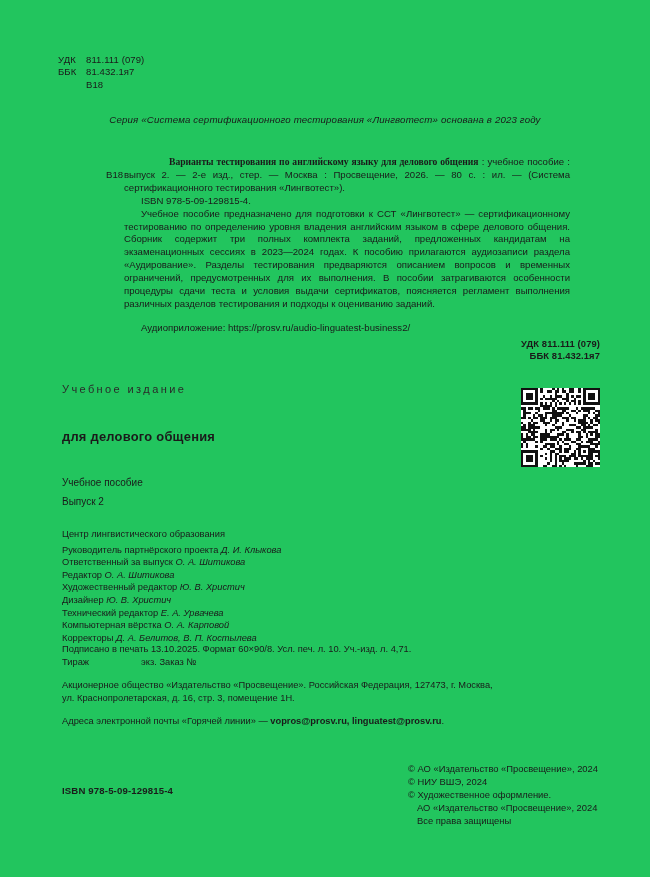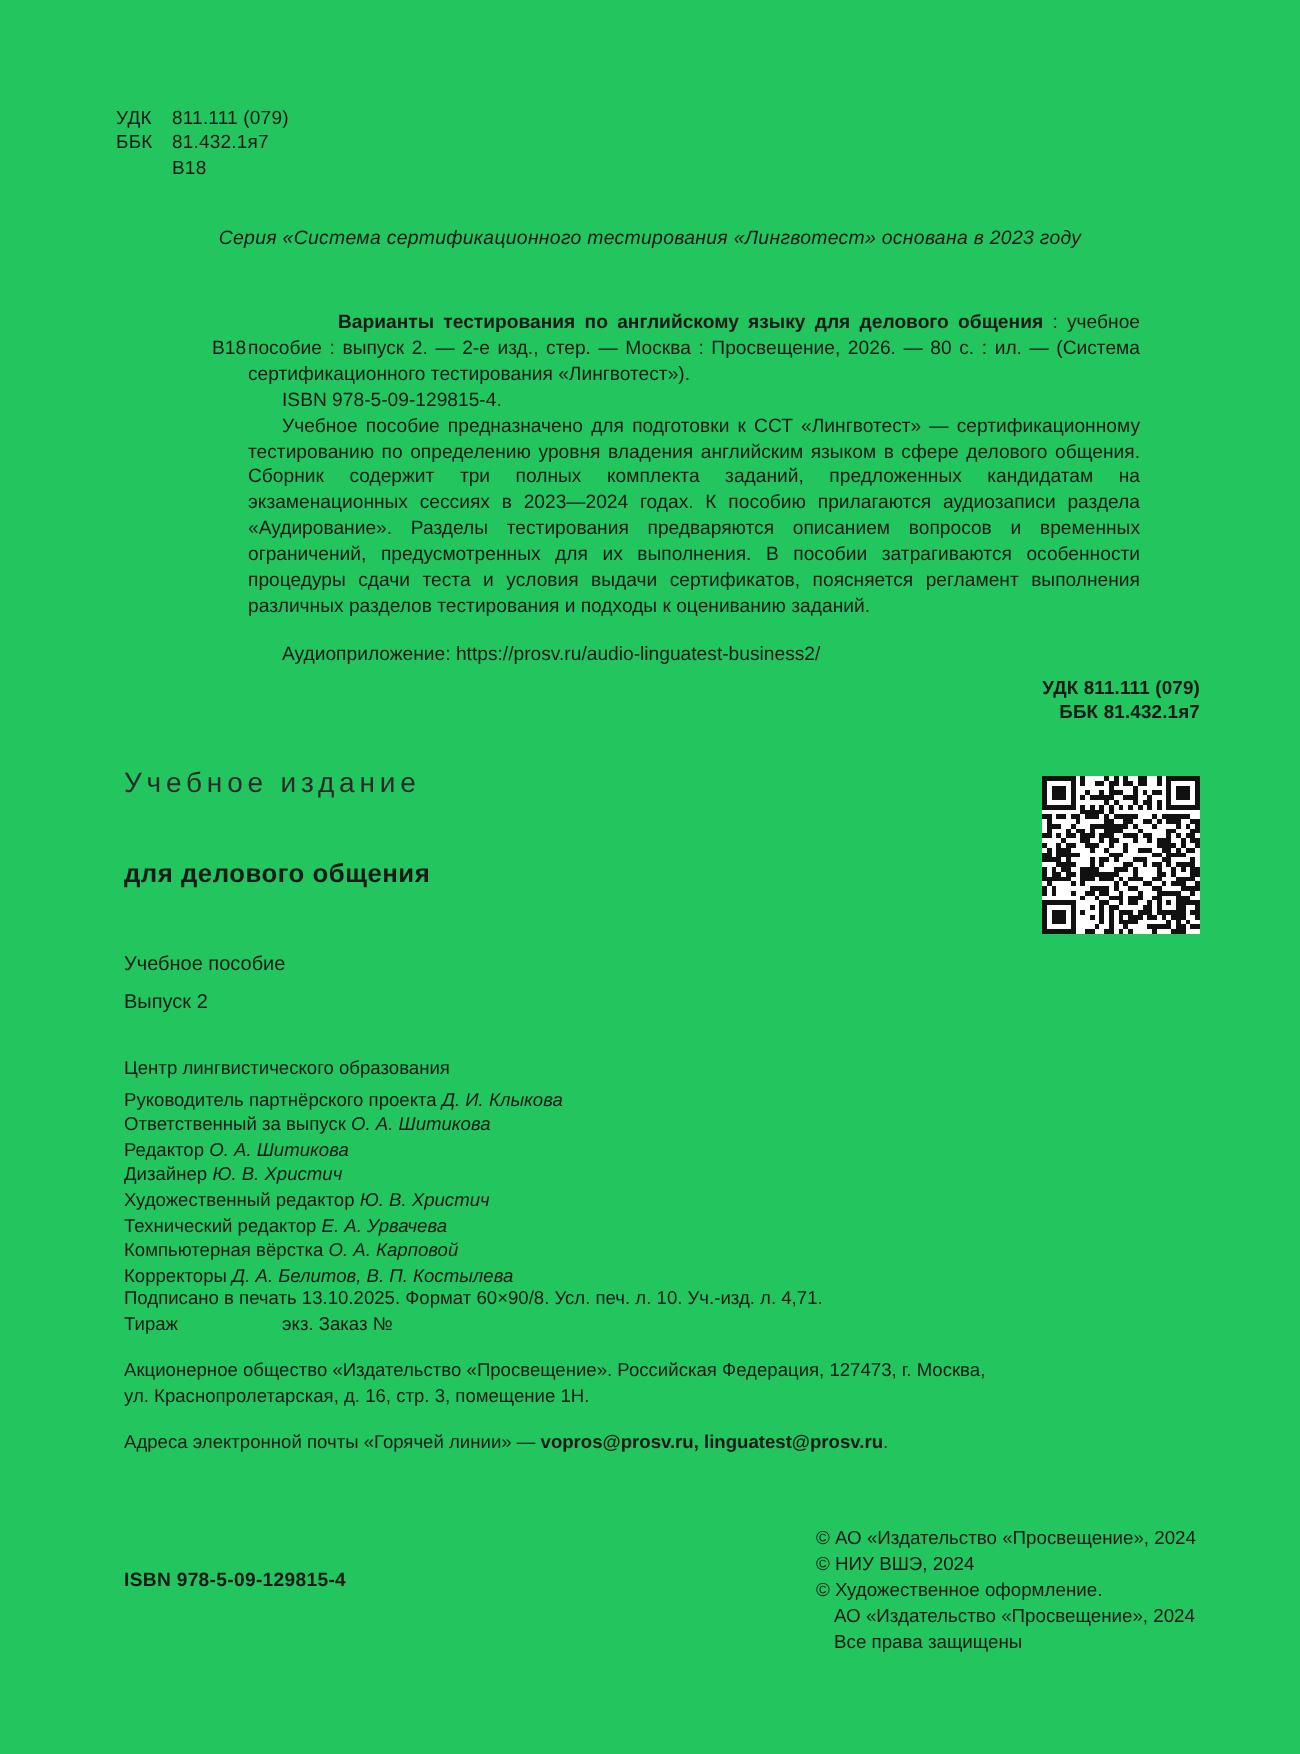--- a/index.html
+++ b/index.html
@@ -73,21 +73,21 @@
     margin: 0;
     text-align: justify;
     text-justify: inter-word;
   }
   .biblio p.first {
     text-indent: 45px;
   }
   .biblio p.indent {
     text-indent: 17px;
   }
-  .biblio b { font-weight: bold; }
+  .biblio b { font-weight: bold; font-family: Liberation Serif, serif; }
   .biblio .isbn-line {
     text-indent: 17px;
     text-align: left;
   }
   .biblio .audio-line {
     text-indent: 17px;
     text-align: left;
     margin-top: 11px;
   }
 
@@ -101,21 +101,21 @@
     line-height: 12.2px;
     font-weight: bold;
     letter-spacing: 0.1px;
   }
 
   
   .edu-label {
     position: absolute;
     left: 62px;
     top: 383px;
-    font-size: 14px;
+    font-size: 11px;
     letter-spacing: 2.4px;
     color: #2a2a2a;
   }
   .series-second {
     position: absolute;
     left: 62px;
     top: 402px;
     font-style: italic;
     font-size: 9.8px;
     letter-spacing: 0.1px;
@@ -249,22 +249,22 @@
         <path d="M0 0h1v1h-1zM1 0h1v1h-1zM2 0h1v1h-1zM3 0h1v1h-1zM4 0h1v1h-1zM5 0h1v1h-1zM6 0h1v1h-1zM8 0h1v1h-1zM13 0h1v1h-1zM15 0h1v1h-1zM17 0h1v1h-1zM20 0h1v1h-1zM21 0h1v1h-1zM24 0h1v1h-1zM26 0h1v1h-1zM27 0h1v1h-1zM28 0h1v1h-1zM29 0h1v1h-1zM30 0h1v1h-1zM31 0h1v1h-1zM32 0h1v1h-1zM0 1h1v1h-1zM6 1h1v1h-1zM8 1h1v1h-1zM11 1h1v1h-1zM12 1h1v1h-1zM14 1h1v1h-1zM15 1h1v1h-1zM17 1h1v1h-1zM18 1h1v1h-1zM20 1h1v1h-1zM21 1h1v1h-1zM24 1h1v1h-1zM26 1h1v1h-1zM32 1h1v1h-1zM0 2h1v1h-1zM2 2h1v1h-1zM3 2h1v1h-1zM4 2h1v1h-1zM6 2h1v1h-1zM14 2h1v1h-1zM19 2h1v1h-1zM26 2h1v1h-1zM28 2h1v1h-1zM29 2h1v1h-1zM30 2h1v1h-1zM32 2h1v1h-1zM0 3h1v1h-1zM2 3h1v1h-1zM3 3h1v1h-1zM4 3h1v1h-1zM6 3h1v1h-1zM9 3h1v1h-1zM12 3h1v1h-1zM14 3h1v1h-1zM15 3h1v1h-1zM16 3h1v1h-1zM19 3h1v1h-1zM21 3h1v1h-1zM23 3h1v1h-1zM24 3h1v1h-1zM26 3h1v1h-1zM28 3h1v1h-1zM29 3h1v1h-1zM30 3h1v1h-1zM32 3h1v1h-1zM0 4h1v1h-1zM2 4h1v1h-1zM3 4h1v1h-1zM4 4h1v1h-1zM6 4h1v1h-1zM8 4h1v1h-1zM10 4h1v1h-1zM11 4h1v1h-1zM12 4h1v1h-1zM13 4h1v1h-1zM14 4h1v1h-1zM17 4h1v1h-1zM18 4h1v1h-1zM19 4h1v1h-1zM22 4h1v1h-1zM26 4h1v1h-1zM28 4h1v1h-1zM29 4h1v1h-1zM30 4h1v1h-1zM32 4h1v1h-1zM0 5h1v1h-1zM6 5h1v1h-1zM13 5h1v1h-1zM15 5h1v1h-1zM19 5h1v1h-1zM21 5h1v1h-1zM22 5h1v1h-1zM24 5h1v1h-1zM26 5h1v1h-1zM32 5h1v1h-1zM0 6h1v1h-1zM1 6h1v1h-1zM2 6h1v1h-1zM3 6h1v1h-1zM4 6h1v1h-1zM5 6h1v1h-1zM6 6h1v1h-1zM8 6h1v1h-1zM10 6h1v1h-1zM12 6h1v1h-1zM14 6h1v1h-1zM16 6h1v1h-1zM18 6h1v1h-1zM20 6h1v1h-1zM22 6h1v1h-1zM24 6h1v1h-1zM26 6h1v1h-1zM27 6h1v1h-1zM28 6h1v1h-1zM29 6h1v1h-1zM30 6h1v1h-1zM31 6h1v1h-1zM32 6h1v1h-1zM8 7h1v1h-1zM9 7h1v1h-1zM10 7h1v1h-1zM11 7h1v1h-1zM12 7h1v1h-1zM14 7h1v1h-1zM0 8h1v1h-1zM1 8h1v1h-1zM3 8h1v1h-1zM4 8h1v1h-1zM6 8h1v1h-1zM7 8h1v1h-1zM9 8h1v1h-1zM10 8h1v1h-1zM11 8h1v1h-1zM13 8h1v1h-1zM15 8h1v1h-1zM16 8h1v1h-1zM17 8h1v1h-1zM18 8h1v1h-1zM19 8h1v1h-1zM23 8h1v1h-1zM25 8h1v1h-1zM26 8h1v1h-1zM27 8h1v1h-1zM28 8h1v1h-1zM29 8h1v1h-1zM30 8h1v1h-1zM1 9h1v1h-1zM7 9h1v1h-1zM13 9h1v1h-1zM14 9h1v1h-1zM17 9h1v1h-1zM18 9h1v1h-1zM21 9h1v1h-1zM22 9h1v1h-1zM24 9h1v1h-1zM26 9h1v1h-1zM27 9h1v1h-1zM28 9h1v1h-1zM31 9h1v1h-1zM32 9h1v1h-1zM1 10h1v1h-1zM2 10h1v1h-1zM3 10h1v1h-1zM6 10h1v1h-1zM10 10h1v1h-1zM11 10h1v1h-1zM12 10h1v1h-1zM13 10h1v1h-1zM14 10h1v1h-1zM15 10h1v1h-1zM16 10h1v1h-1zM17 10h1v1h-1zM19 10h1v1h-1zM23 10h1v1h-1zM28 10h1v1h-1zM30 10h1v1h-1zM32 10h1v1h-1zM1 11h1v1h-1zM5 11h1v1h-1zM7 11h1v1h-1zM8 11h1v1h-1zM10 11h1v1h-1zM13 11h1v1h-1zM14 11h1v1h-1zM15 11h1v1h-1zM16 11h1v1h-1zM20 11h1v1h-1zM26 11h1v1h-1zM27 11h1v1h-1zM31 11h1v1h-1zM32 11h1v1h-1zM0 12h1v1h-1zM1 12h1v1h-1zM3 12h1v1h-1zM5 12h1v1h-1zM6 12h1v1h-1zM8 12h1v1h-1zM9 12h1v1h-1zM10 12h1v1h-1zM12 12h1v1h-1zM13 12h1v1h-1zM14 12h1v1h-1zM17 12h1v1h-1zM18 12h1v1h-1zM19 12h1v1h-1zM21 12h1v1h-1zM22 12h1v1h-1zM26 12h1v1h-1zM28 12h1v1h-1zM30 12h1v1h-1zM31 12h1v1h-1zM4 13h1v1h-1zM8 13h1v1h-1zM9 13h1v1h-1zM12 13h1v1h-1zM14 13h1v1h-1zM15 13h1v1h-1zM19 13h1v1h-1zM22 13h1v1h-1zM24 13h1v1h-1zM25 13h1v1h-1zM26 13h1v1h-1zM29 13h1v1h-1zM31 13h1v1h-1zM32 13h1v1h-1zM0 14h1v1h-1zM3 14h1v1h-1zM5 14h1v1h-1zM6 14h1v1h-1zM9 14h1v1h-1zM10 14h1v1h-1zM11 14h1v1h-1zM14 14h1v1h-1zM17 14h1v1h-1zM24 14h1v1h-1zM25 14h1v1h-1zM26 14h1v1h-1zM27 14h1v1h-1zM29 14h1v1h-1zM32 14h1v1h-1zM1 15h1v1h-1zM3 15h1v1h-1zM4 15h1v1h-1zM5 15h1v1h-1zM10 15h1v1h-1zM13 15h1v1h-1zM17 15h1v1h-1zM20 15h1v1h-1zM21 15h1v1h-1zM22 15h1v1h-1zM25 15h1v1h-1zM26 15h1v1h-1zM28 15h1v1h-1zM30 15h1v1h-1zM31 15h1v1h-1zM0 16h1v1h-1zM1 16h1v1h-1zM3 16h1v1h-1zM4 16h1v1h-1zM5 16h1v1h-1zM6 16h1v1h-1zM7 16h1v1h-1zM14 16h1v1h-1zM15 16h1v1h-1zM16 16h1v1h-1zM23 16h1v1h-1zM24 16h1v1h-1zM26 16h1v1h-1zM27 16h1v1h-1zM28 16h1v1h-1zM29 16h1v1h-1zM0 17h1v1h-1zM1 17h1v1h-1zM2 17h1v1h-1zM3 17h1v1h-1zM5 17h1v1h-1zM10 17h1v1h-1zM12 17h1v1h-1zM13 17h1v1h-1zM15 17h1v1h-1zM19 17h1v1h-1zM20 17h1v1h-1zM21 17h1v1h-1zM25 17h1v1h-1zM26 17h1v1h-1zM31 17h1v1h-1zM3 18h1v1h-1zM4 18h1v1h-1zM5 18h1v1h-1zM6 18h1v1h-1zM10 18h1v1h-1zM12 18h1v1h-1zM17 18h1v1h-1zM18 18h1v1h-1zM21 18h1v1h-1zM23 18h1v1h-1zM24 18h1v1h-1zM26 18h1v1h-1zM28 18h1v1h-1zM29 18h1v1h-1zM30 18h1v1h-1zM31 18h1v1h-1zM0 19h1v1h-1zM2 19h1v1h-1zM4 19h1v1h-1zM5 19h1v1h-1zM8 19h1v1h-1zM9 19h1v1h-1zM10 19h1v1h-1zM11 19h1v1h-1zM15 19h1v1h-1zM16 19h1v1h-1zM17 19h1v1h-1zM19 19h1v1h-1zM24 19h1v1h-1zM27 19h1v1h-1zM29 19h1v1h-1zM31 19h1v1h-1zM32 19h1v1h-1zM0 20h1v1h-1zM2 20h1v1h-1zM3 20h1v1h-1zM5 20h1v1h-1zM6 20h1v1h-1zM8 20h1v1h-1zM9 20h1v1h-1zM10 20h1v1h-1zM11 20h1v1h-1zM12 20h1v1h-1zM13 20h1v1h-1zM14 20h1v1h-1zM15 20h1v1h-1zM19 20h1v1h-1zM24 20h1v1h-1zM25 20h1v1h-1zM27 20h1v1h-1zM31 20h1v1h-1zM32 20h1v1h-1zM0 21h1v1h-1zM1 21h1v1h-1zM2 21h1v1h-1zM3 21h1v1h-1zM4 21h1v1h-1zM5 21h1v1h-1zM8 21h1v1h-1zM9 21h1v1h-1zM10 21h1v1h-1zM12 21h1v1h-1zM13 21h1v1h-1zM14 21h1v1h-1zM16 21h1v1h-1zM18 21h1v1h-1zM19 21h1v1h-1zM20 21h1v1h-1zM23 21h1v1h-1zM24 21h1v1h-1zM28 21h1v1h-1zM29 21h1v1h-1zM30 21h1v1h-1zM31 21h1v1h-1zM1 22h1v1h-1zM6 22h1v1h-1zM8 22h1v1h-1zM15 22h1v1h-1zM17 22h1v1h-1zM21 22h1v1h-1zM22 22h1v1h-1zM25 22h1v1h-1zM27 22h1v1h-1zM28 22h1v1h-1zM29 22h1v1h-1zM32 22h1v1h-1zM0 23h1v1h-1zM2 23h1v1h-1zM10 23h1v1h-1zM11 23h1v1h-1zM12 23h1v1h-1zM13 23h1v1h-1zM15 23h1v1h-1zM18 23h1v1h-1zM19 23h1v1h-1zM23 23h1v1h-1zM24 23h1v1h-1zM29 23h1v1h-1zM30 23h1v1h-1zM31 23h1v1h-1zM32 23h1v1h-1zM0 24h1v1h-1zM2 24h1v1h-1zM6 24h1v1h-1zM9 24h1v1h-1zM10 24h1v1h-1zM12 24h1v1h-1zM13 24h1v1h-1zM16 24h1v1h-1zM20 24h1v1h-1zM24 24h1v1h-1zM25 24h1v1h-1zM26 24h1v1h-1zM27 24h1v1h-1zM28 24h1v1h-1zM31 24h1v1h-1zM8 25h1v1h-1zM11 25h1v1h-1zM14 25h1v1h-1zM15 25h1v1h-1zM16 25h1v1h-1zM18 25h1v1h-1zM19 25h1v1h-1zM20 25h1v1h-1zM23 25h1v1h-1zM24 25h1v1h-1zM28 25h1v1h-1zM29 25h1v1h-1zM30 25h1v1h-1zM0 26h1v1h-1zM1 26h1v1h-1zM2 26h1v1h-1zM3 26h1v1h-1zM4 26h1v1h-1zM5 26h1v1h-1zM6 26h1v1h-1zM12 26h1v1h-1zM13 26h1v1h-1zM16 26h1v1h-1zM18 26h1v1h-1zM19 26h1v1h-1zM22 26h1v1h-1zM24 26h1v1h-1zM26 26h1v1h-1zM28 26h1v1h-1zM29 26h1v1h-1zM30 26h1v1h-1zM31 26h1v1h-1zM32 26h1v1h-1zM0 27h1v1h-1zM6 27h1v1h-1zM10 27h1v1h-1zM12 27h1v1h-1zM14 27h1v1h-1zM15 27h1v1h-1zM21 27h1v1h-1zM22 27h1v1h-1zM24 27h1v1h-1zM28 27h1v1h-1zM29 27h1v1h-1zM32 27h1v1h-1zM0 28h1v1h-1zM2 28h1v1h-1zM3 28h1v1h-1zM4 28h1v1h-1zM6 28h1v1h-1zM8 28h1v1h-1zM12 28h1v1h-1zM14 28h1v1h-1zM16 28h1v1h-1zM17 28h1v1h-1zM18 28h1v1h-1zM20 28h1v1h-1zM21 28h1v1h-1zM22 28h1v1h-1zM24 28h1v1h-1zM25 28h1v1h-1zM26 28h1v1h-1zM27 28h1v1h-1zM28 28h1v1h-1zM29 28h1v1h-1zM31 28h1v1h-1zM32 28h1v1h-1zM0 29h1v1h-1zM2 29h1v1h-1zM3 29h1v1h-1zM4 29h1v1h-1zM6 29h1v1h-1zM10 29h1v1h-1zM12 29h1v1h-1zM14 29h1v1h-1zM16 29h1v1h-1zM18 29h1v1h-1zM19 29h1v1h-1zM20 29h1v1h-1zM22 29h1v1h-1zM23 29h1v1h-1zM25 29h1v1h-1zM27 29h1v1h-1zM28 29h1v1h-1zM29 29h1v1h-1zM32 29h1v1h-1zM0 30h1v1h-1zM2 30h1v1h-1zM3 30h1v1h-1zM4 30h1v1h-1zM6 30h1v1h-1zM12 30h1v1h-1zM14 30h1v1h-1zM16 30h1v1h-1zM17 30h1v1h-1zM18 30h1v1h-1zM19 30h1v1h-1zM26 30h1v1h-1zM28 30h1v1h-1zM30 30h1v1h-1zM0 31h1v1h-1zM6 31h1v1h-1zM11 31h1v1h-1zM14 31h1v1h-1zM17 31h1v1h-1zM22 31h1v1h-1zM23 31h1v1h-1zM24 31h1v1h-1zM25 31h1v1h-1zM26 31h1v1h-1zM28 31h1v1h-1zM29 31h1v1h-1zM31 31h1v1h-1zM32 31h1v1h-1zM0 32h1v1h-1zM1 32h1v1h-1zM2 32h1v1h-1zM3 32h1v1h-1zM4 32h1v1h-1zM5 32h1v1h-1zM6 32h1v1h-1zM9 32h1v1h-1zM10 32h1v1h-1zM13 32h1v1h-1zM14 32h1v1h-1zM16 32h1v1h-1zM18 32h1v1h-1zM23 32h1v1h-1zM27 32h1v1h-1zM28 32h1v1h-1zM29 32h1v1h-1z" fill="#111111"></path>
       </svg>
   </div>
 
   <div class="credits">
     <div class="line center-line">Центр лингвистического образования</div>
     <div id="credit-roles">
         <div class="line"><span>Руководитель партнёрского проекта </span><i>Д. И. Клыкова</i></div>
         <div class="line"><span>Ответственный за выпуск </span><i>О. А. Шитикова</i></div>
         <div class="line"><span>Редактор </span><i>О. А. Шитикова</i></div>
+        <div class="line"><span>Художественный редактор </span><i>Ю. В. Христич</i></div>
         <div class="line"><span>Дизайнер </span><i>Ю. В. Христич</i></div>
-        <div class="line"><span>Художественный редактор </span><i>Ю. В. Христич</i></div>
         <div class="line"><span>Технический редактор </span><i>Е. А. Урвачева</i></div>
         <div class="line"><span>Компьютерная вёрстка </span><i>О. А. Карповой</i></div>
         <div class="line"><span>Корректоры </span><i>Д. А. Белитов, В. П. Костылева</i></div>
       </div>
   </div>
 
   <div class="imprint">
     <div class="grp">
       <div class="line">Подписано в печать 13.10.2025. Формат 60×90/8. Усл. печ. л. 10. Уч.-изд. л. 4,71.</div>
       <div class="line"><span>Тираж</span><span class="gap"></span><span>экз. Заказ №</span></div>

